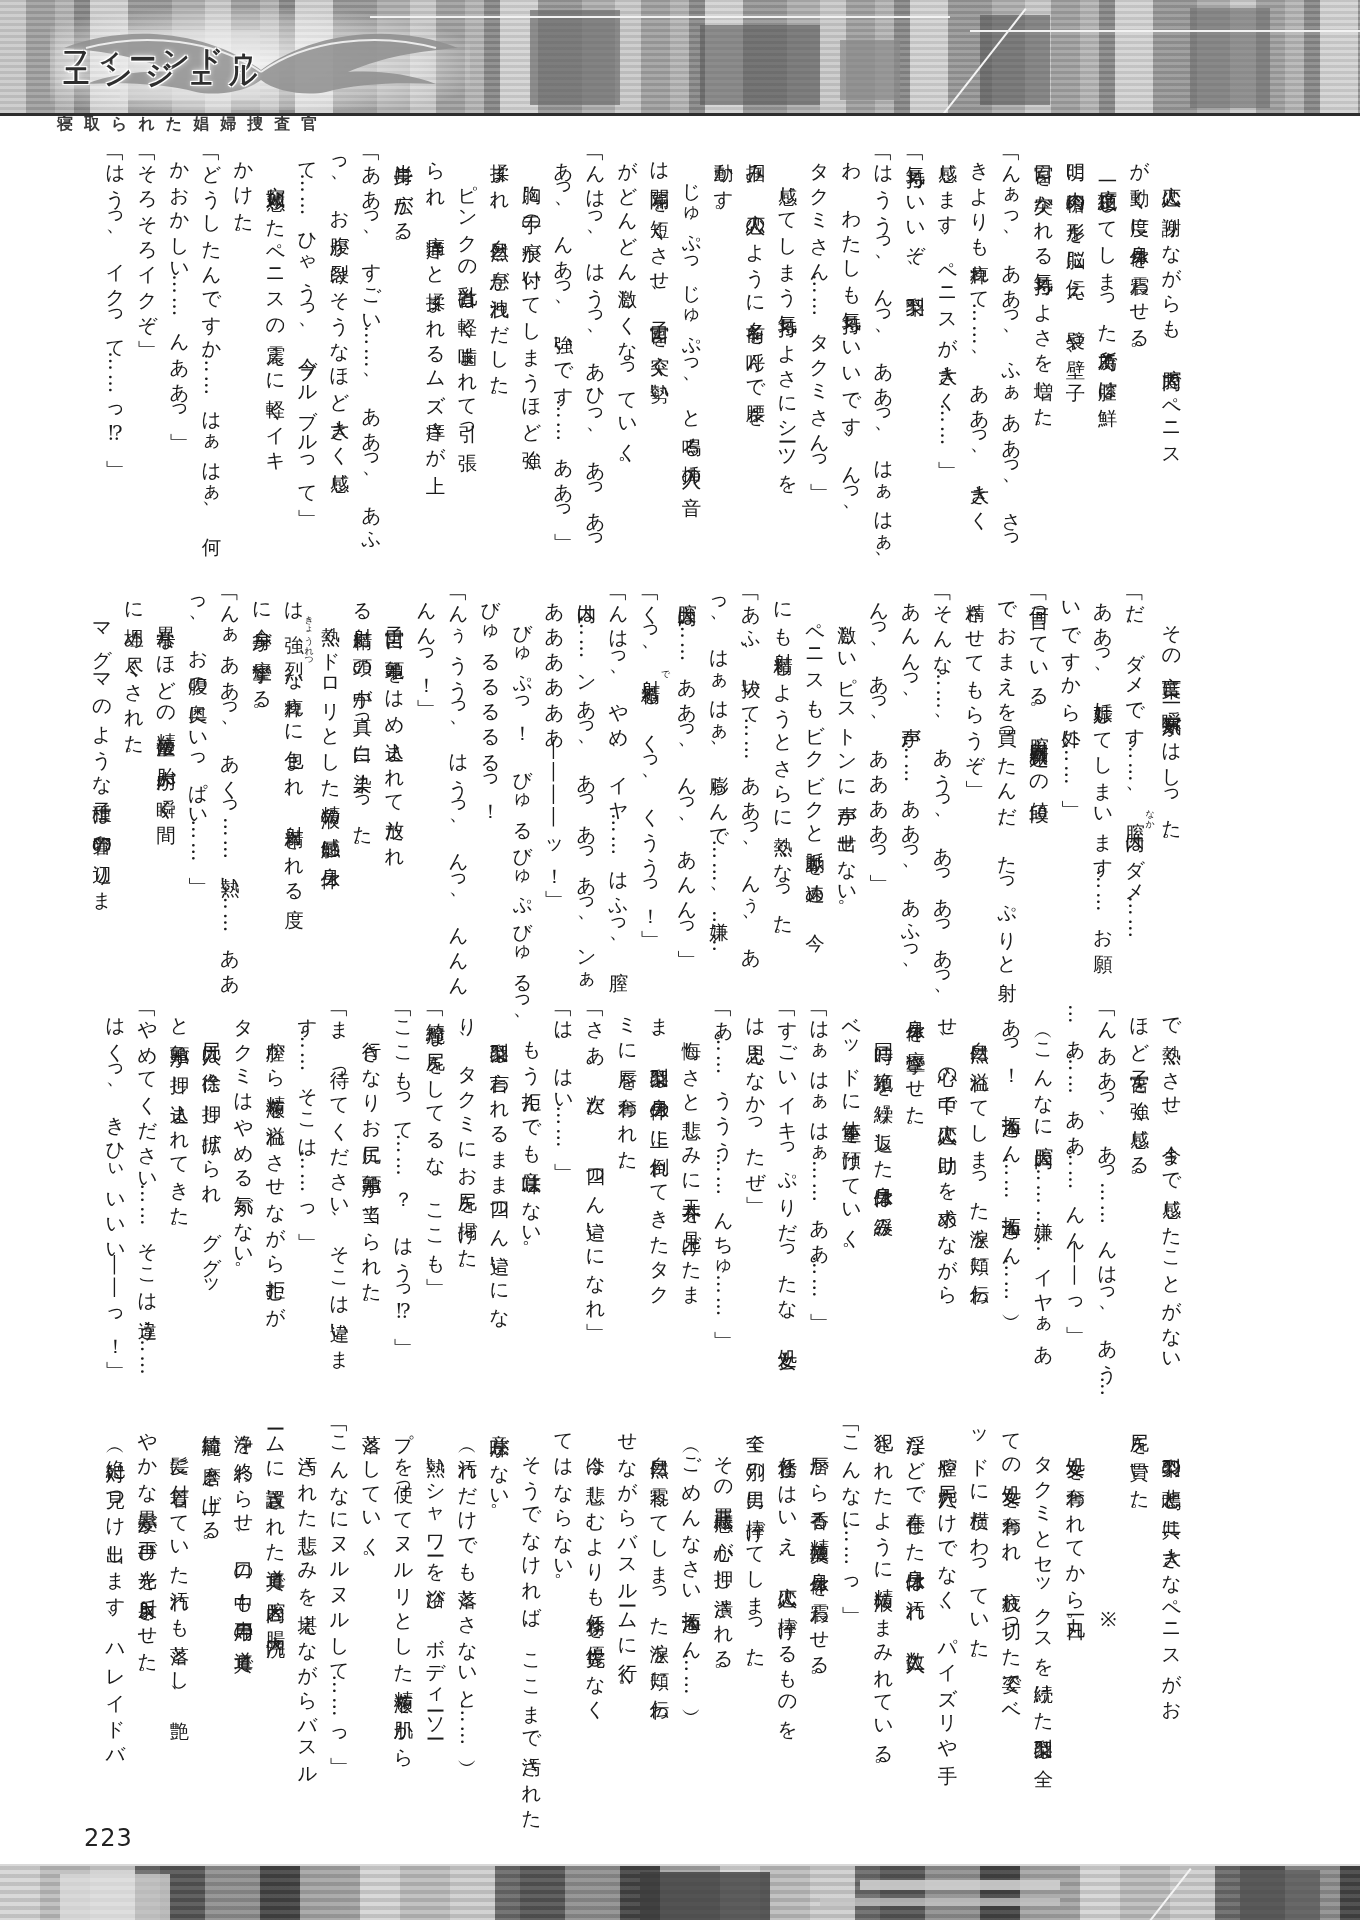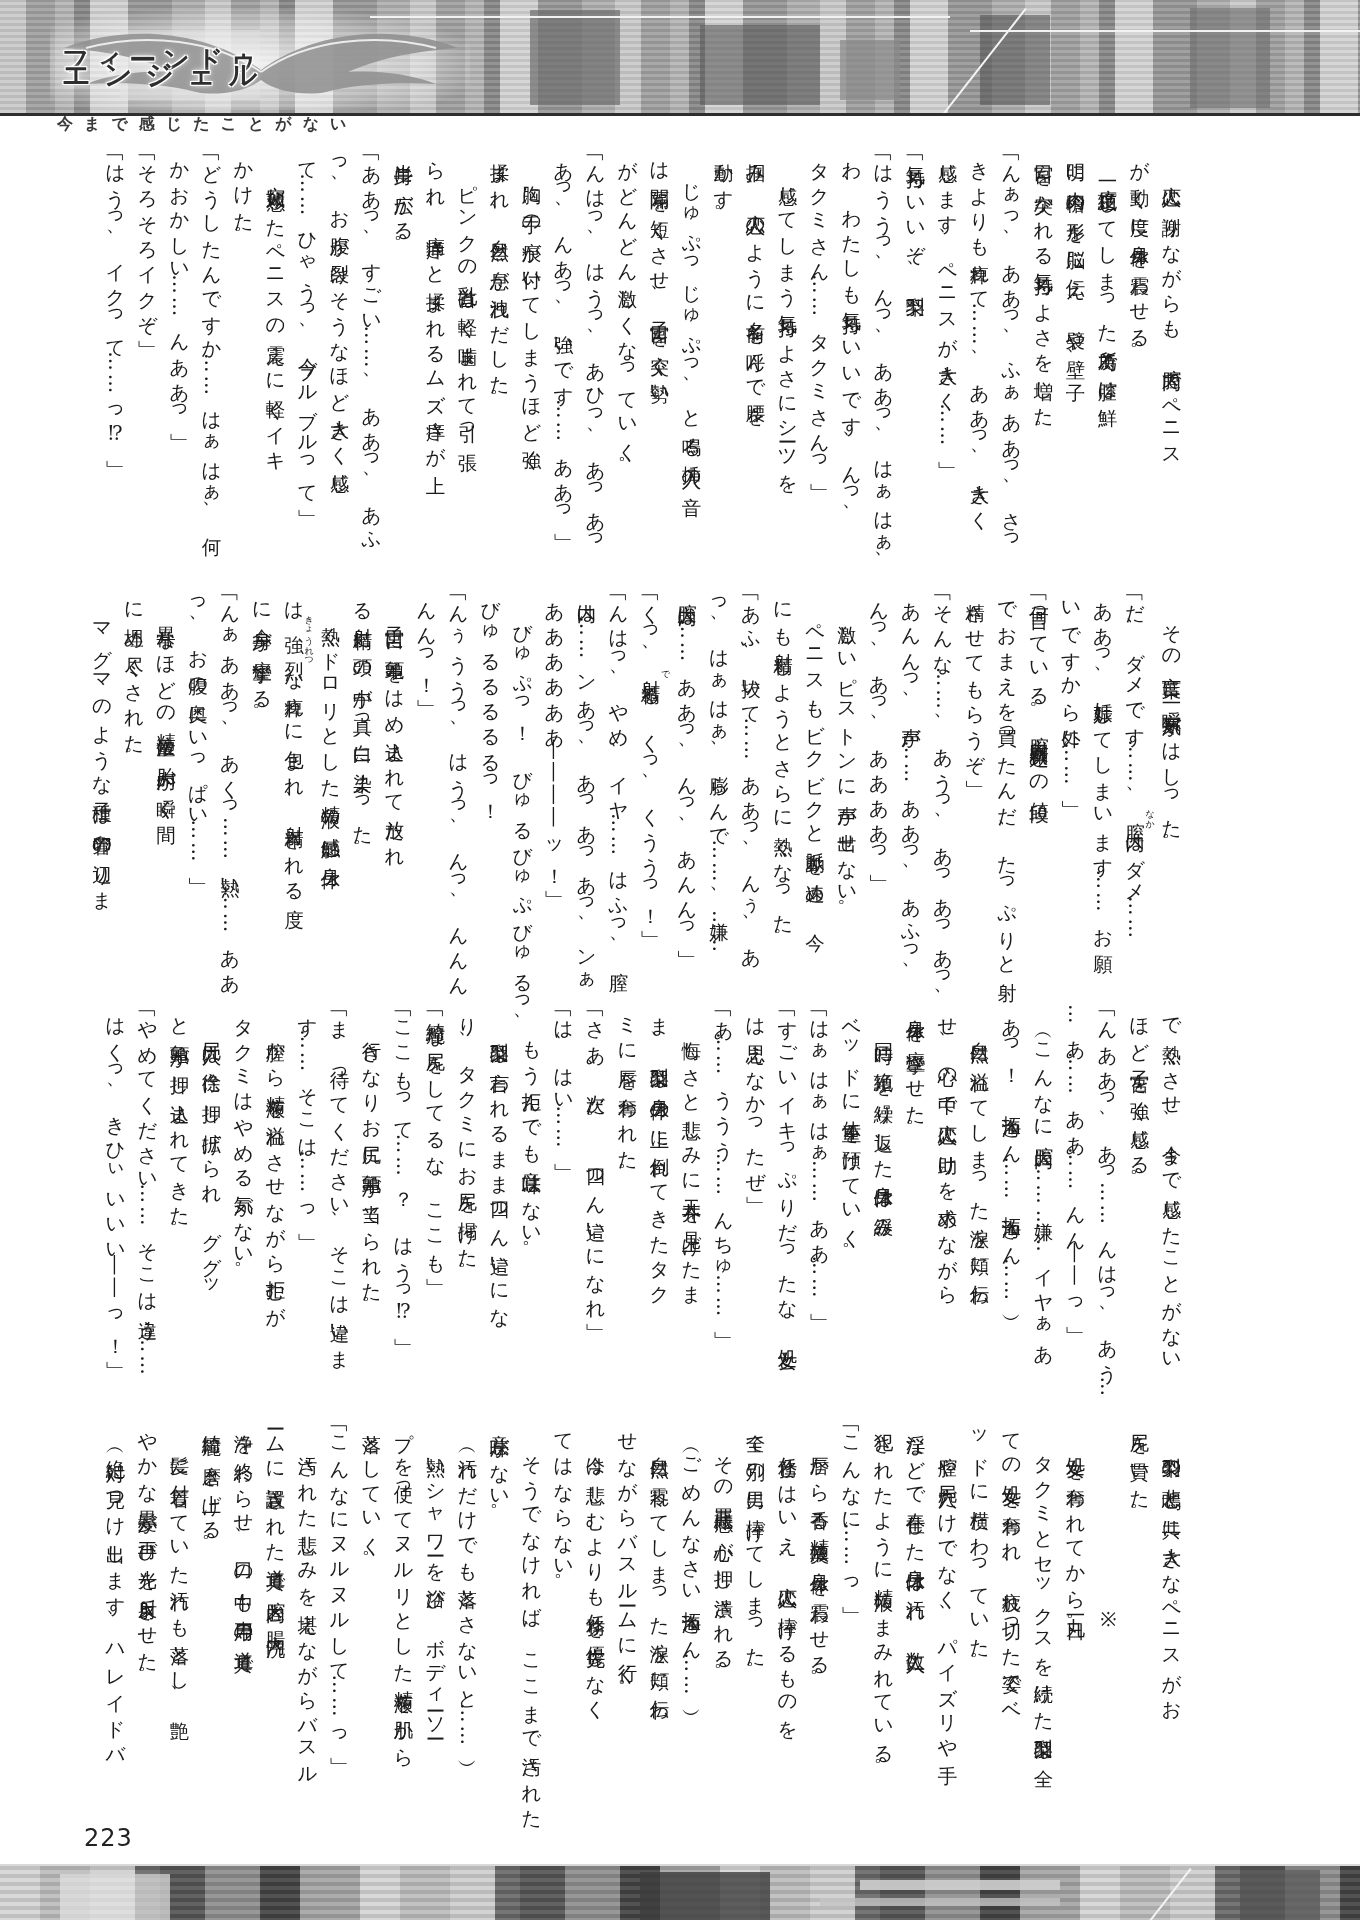--- a/index.html
+++ b/index.html
@@ -81,21 +81,21 @@
         <path d="M205 48 C260 8, 340 2, 402 26 C350 30, 320 38, 292 50 C320 48, 355 52, 380 62 C340 60, 300 62, 270 70 C250 74, 220 70, 205 58 Z"></path>
       </g>
       <g stroke="#f5f5f5" stroke-width="2" fill="none" opacity="0.9">
         <path d="M205 50 C160 18, 90 10, 30 26"></path>
         <path d="M205 50 C250 18, 320 10, 380 26"></path>
       </g>
     </svg>
     <div id="title-line1" class="ttl">フィーンドゥ</div>
     <div id="title-line2" class="ttl">エンジェル</div>
   </div>
-  <div id="subtitle">今まで感じたことがない</div>
+  <div id="subtitle">寝取られた娼婦捜査官</div>
 
   <div id="band-1" class="band">
       <p>　恋人に謝りながらも、膣内でペニス</p>
       <p>が動く度に身体を震わせる。</p>
       <p>　一度絶頂してしまった所為で膣は鮮</p>
       <p>明に肉槍の形を脳に伝え、襞や壁、子</p>
       <p>宮口を突かれる気持ちよさを増した。</p>
       <p>「んぁっ、ああっ、ふぁああっ、さっ</p>
       <p>きよりも痺れて……、ああっ、大きく</p>
       <p>感じます、ペニスが大きく……」</p>

